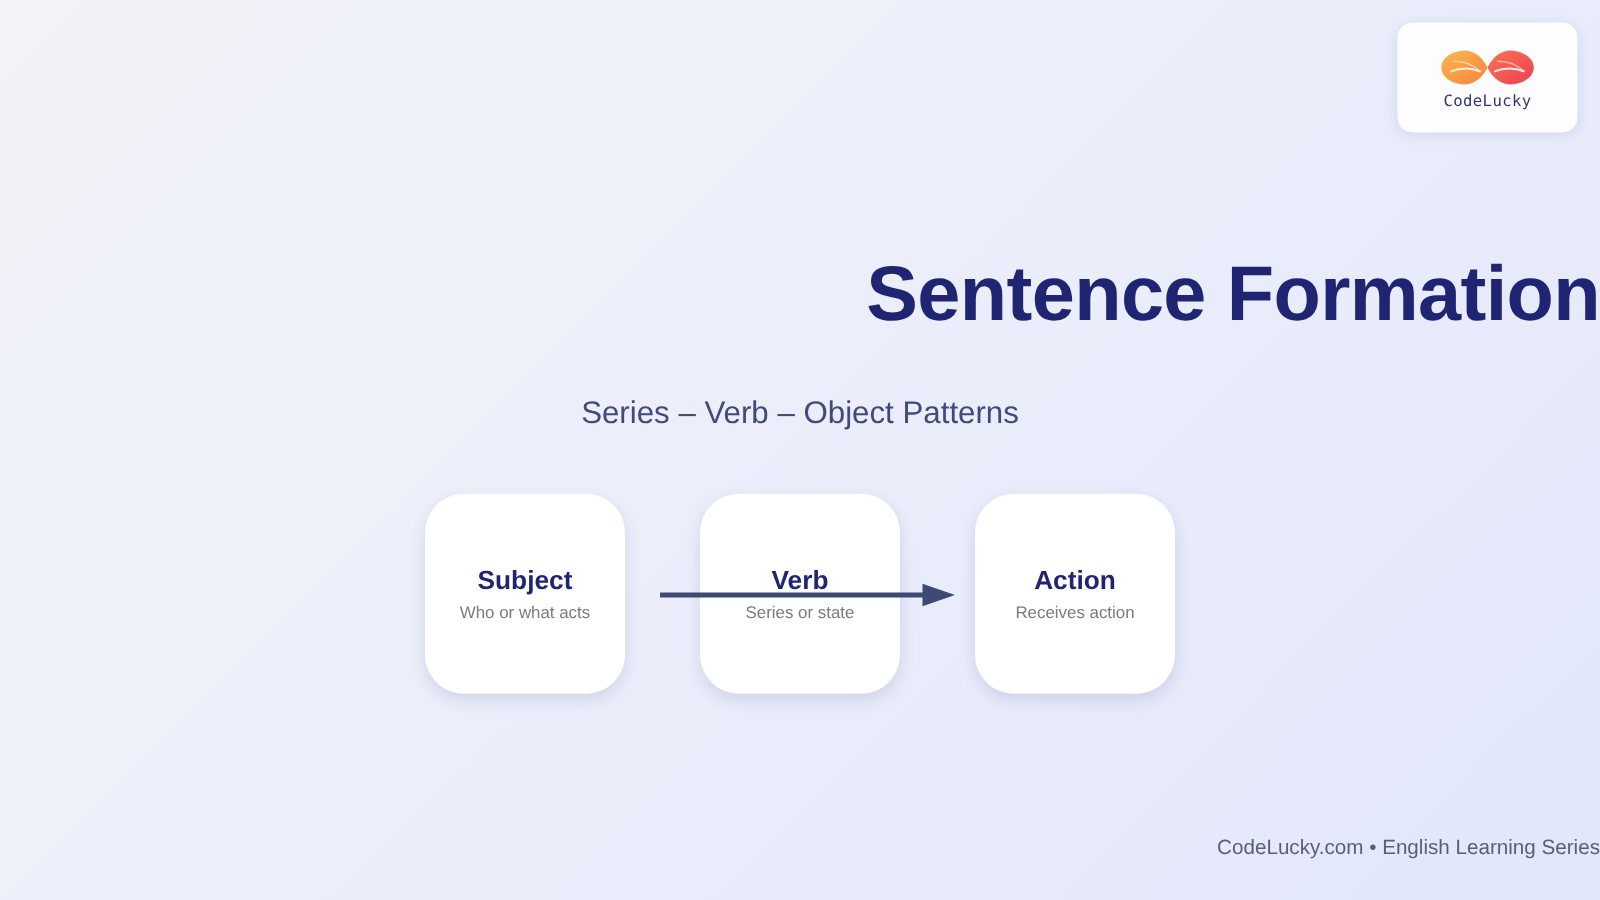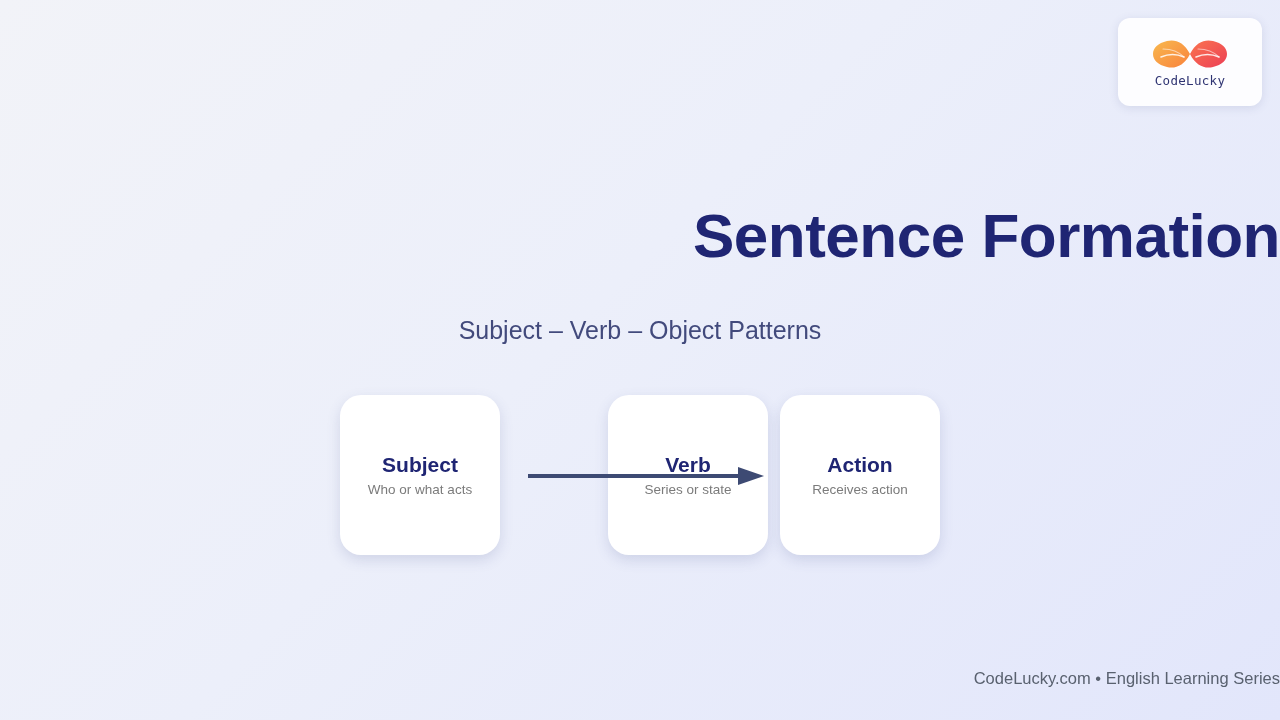--- a/index.html
+++ b/index.html
@@ -80,30 +80,30 @@
     top: 395px;
     width: 1280px;
     height: 170px;
   }
   .card {
     position: absolute;
     top: 0;
     width: 160px;
     height: 160px;
     background: #ffffff;
-    border-radius: 21px;
+    border-radius: 31px;
     box-shadow: 0 5px 13px rgba(72, 82, 140, 0.17);
     display: flex;
     flex-direction: column;
     align-items: center;
     justify-content: center;
     z-index: 1;
   }
   #card-subject { left: 340px; }
-  #card-verb    { left: 560px; margin-left: 48px; }
+  #card-verb    { left: 560px; }
   #card-object  { left: 780px; }
 
   .card-title {
     font-size: 21px;
     font-weight: bold;
     color: #1f2573;
     line-height: 28px;
     margin-bottom: 2px;
   }
   .card-desc {
@@ -159,21 +159,21 @@
       <path d="M10 20 C17 17 26 17 33 20" stroke="#ffffff" stroke-width="1.6" fill="none" stroke-linecap="round" opacity="0.85"></path>
       <path d="M45 20 C52 17 61 17 68 20" stroke="#ffffff" stroke-width="1.6" fill="none" stroke-linecap="round" opacity="0.85"></path>
       <path d="M12 12 C20 12 28 15 33 20" stroke="#ffffff" stroke-width="1.1" fill="none" stroke-linecap="round" opacity="0.55"></path>
       <path d="M47 12 C55 12 63 15 68 20" stroke="#ffffff" stroke-width="1.1" fill="none" stroke-linecap="round" opacity="0.55"></path>
     </svg>
     <div id="logo-text">CodeLucky</div>
   </div>
 
   <div id="title">Sentence Formation</div>
 
-  <div id="subtitle">Subject – Verb – Object Patterns</div>
+  <div id="subtitle">Series – Verb – Object Patterns</div>
 
   <div id="diagram">
 
     <div class="card" id="card-subject">
       <div class="card-title">Subject</div>
       <div class="card-desc">Who or what acts</div>
     </div>
 
     <div class="card" id="card-verb">
       <div class="card-title">Verb</div>

